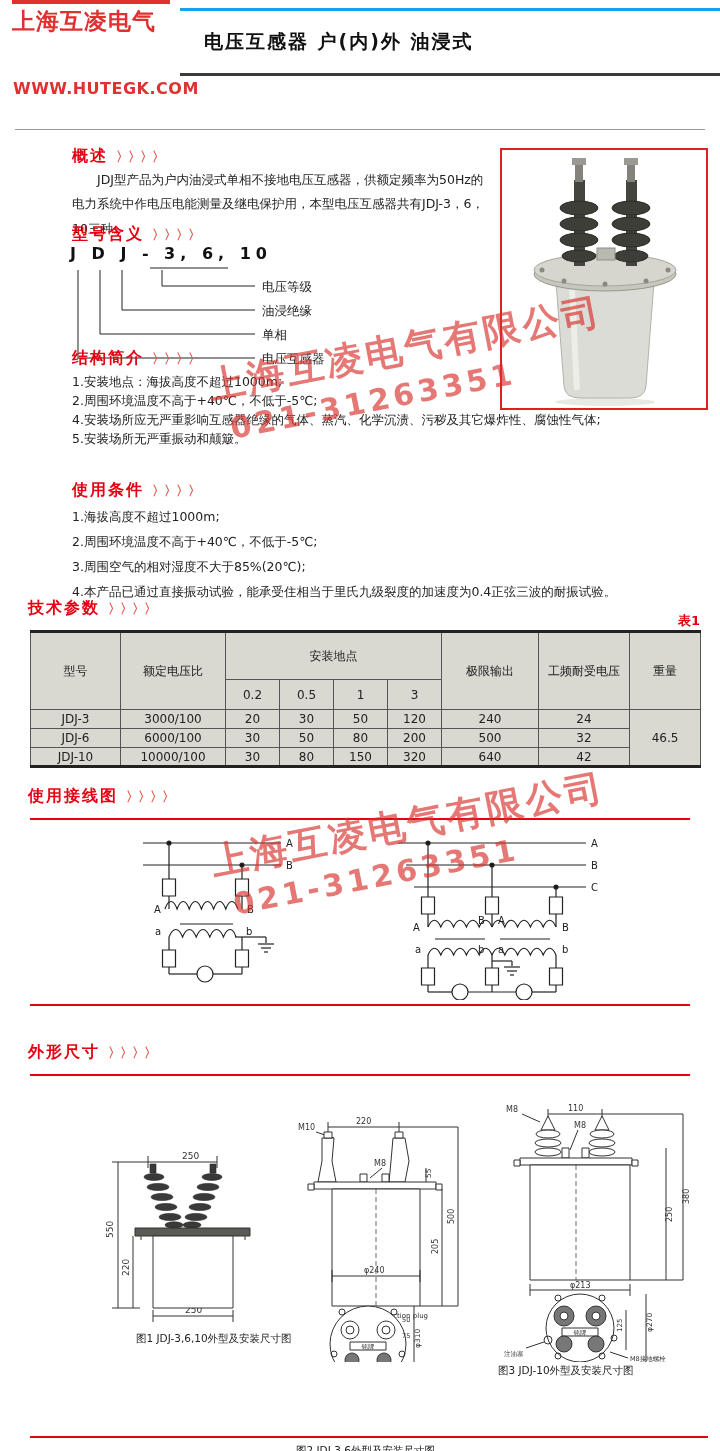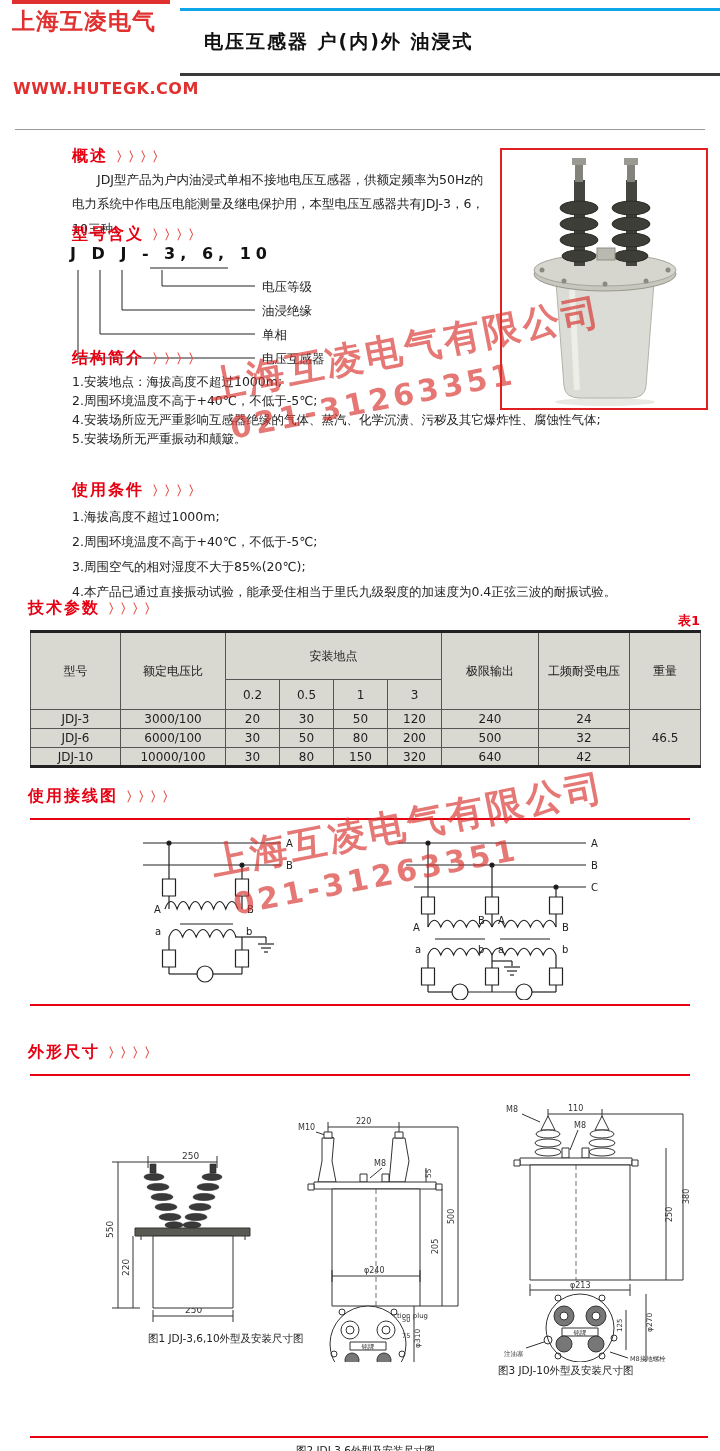--- a/index.html
+++ b/index.html
@@ -340,21 +340,21 @@
       <ellipse cx="111" cy="69" rx="11" ry="3.6"></ellipse>
         <ellipse cx="107" cy="77" rx="9" ry="3.2"></ellipse>
     </g>
     <g stroke="#333" stroke-width="1">
       <rect x="50" y="80" width="115" height="8" fill="#5a5a55"></rect>
       <rect x="68" y="88" width="80" height="72" fill="#fff"></rect>
       <line x1="56" y1="88" x2="56" y2="92"></line>
         <line x1="160" y1="88" x2="160" y2="92"></line>
     </g>
   </svg>
-  <div class="abs caption" style="left:100px;top:1332px;width:210px;padding-left:48px;">图1 JDJ-3,6,10外型及安装尺寸图</div>
+  <div class="abs caption" style="left:88px;top:1332px;width:210px;padding-left:48px;">图1 JDJ-3,6,10外型及安装尺寸图</div>
 
   <svg class="abs dwg" style="left:290px;top:1116px;" width="195" height="246" viewBox="0 0 195 246">
     <g stroke="#333" stroke-width="1" fill="none">
       <line x1="38" y1="11" x2="109" y2="11"></line>
         <line x1="38" y1="6" x2="38" y2="16"></line>
         <line x1="109" y1="6" x2="109" y2="16"></line>
       <line x1="26" y1="16" x2="44" y2="22"></line>
       <polygon points="32,22 44,22 42,45 46,66 28,66 32,45" fill="#fff"></polygon>
       <polygon points="103,22 115,22 119,45 115,66 99,66 101,45" fill="#fff"></polygon>
       <rect x="34" y="16" width="8" height="6" fill="#fff"></rect>

